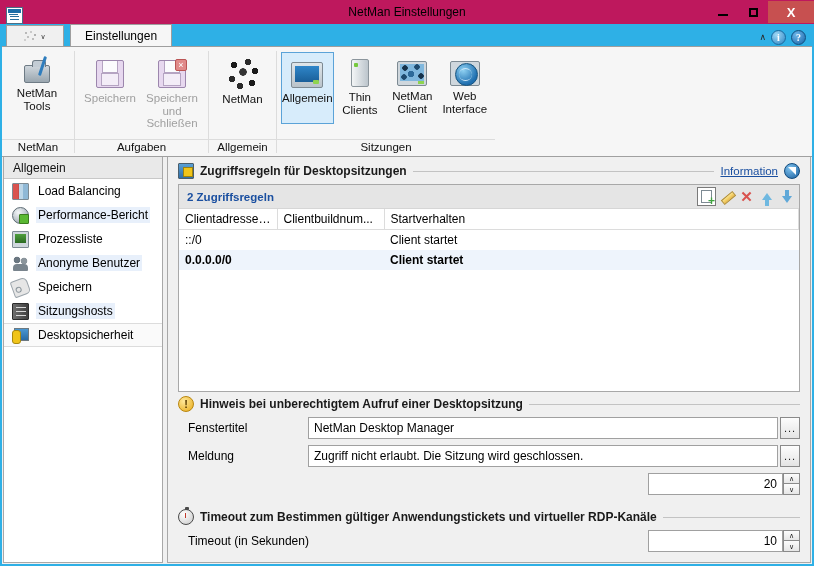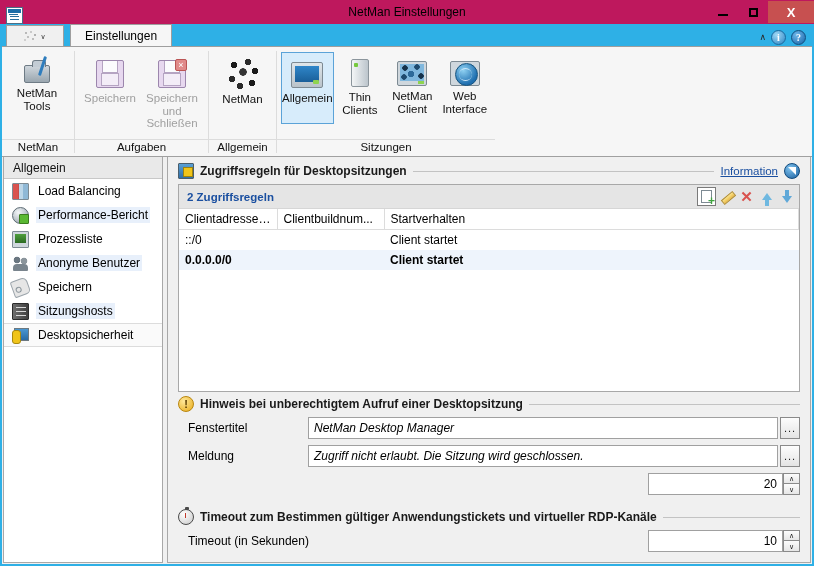--- a/index.html
+++ b/index.html
@@ -356,21 +356,21 @@
   .rules-body { flex: 1; }
 
   
   .form-row { display: flex; align-items: center; margin-bottom: 6px; }
   .form-label { width: 130px; flex: 0 0 130px; font-size: 12px; color: #000; padding-left: 10px; }
   .form-label.wide { width: 255px; flex: 0 0 255px; }
   .txt {
     flex: 1; height: 22px; background: #fff;
     border: 1px solid #a0a0a0;
     display: flex; align-items: center;
-    padding: 0 5px; font-size: 12px; color: #000; font-style: italic;
+    padding: 0 5px; font-size: 12px; color: #000;
   }
   .ell-btn {
     width: 20px; height: 22px; margin-left: 2px; flex: 0 0 20px;
     background: linear-gradient(#fdfdfd,#e4e4e4);
     border: 1px solid #8a8a8a;
     display: flex; align-items: center; justify-content: center;
     font-size: 11px; color: #222; letter-spacing: 1px;
   }
   .spin-wrap { display: flex; margin-left: auto; }
   .spin-field {

